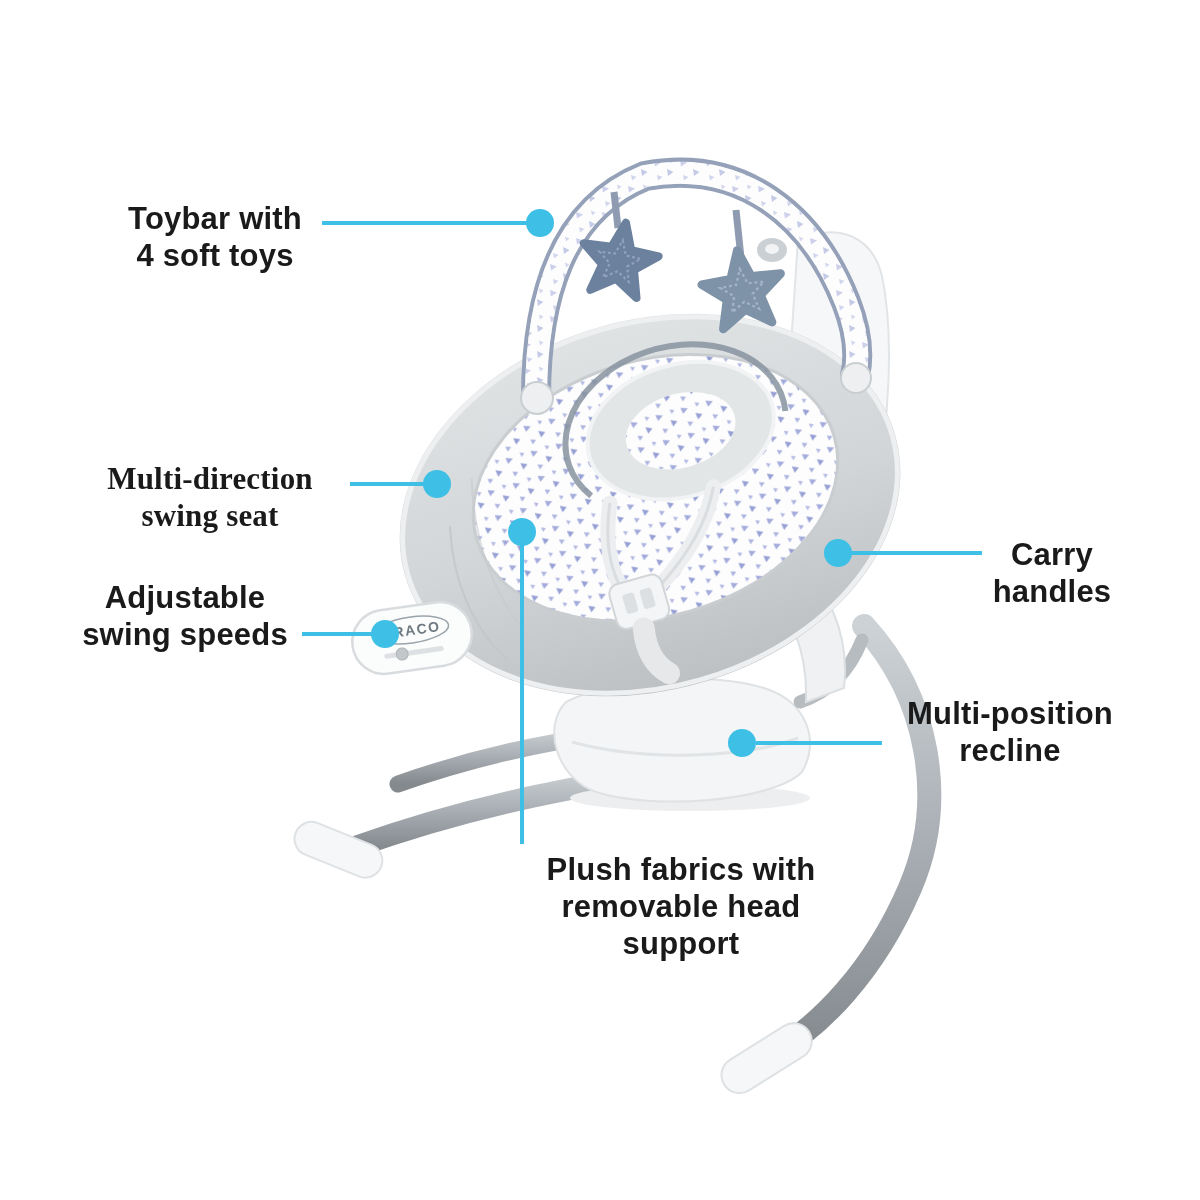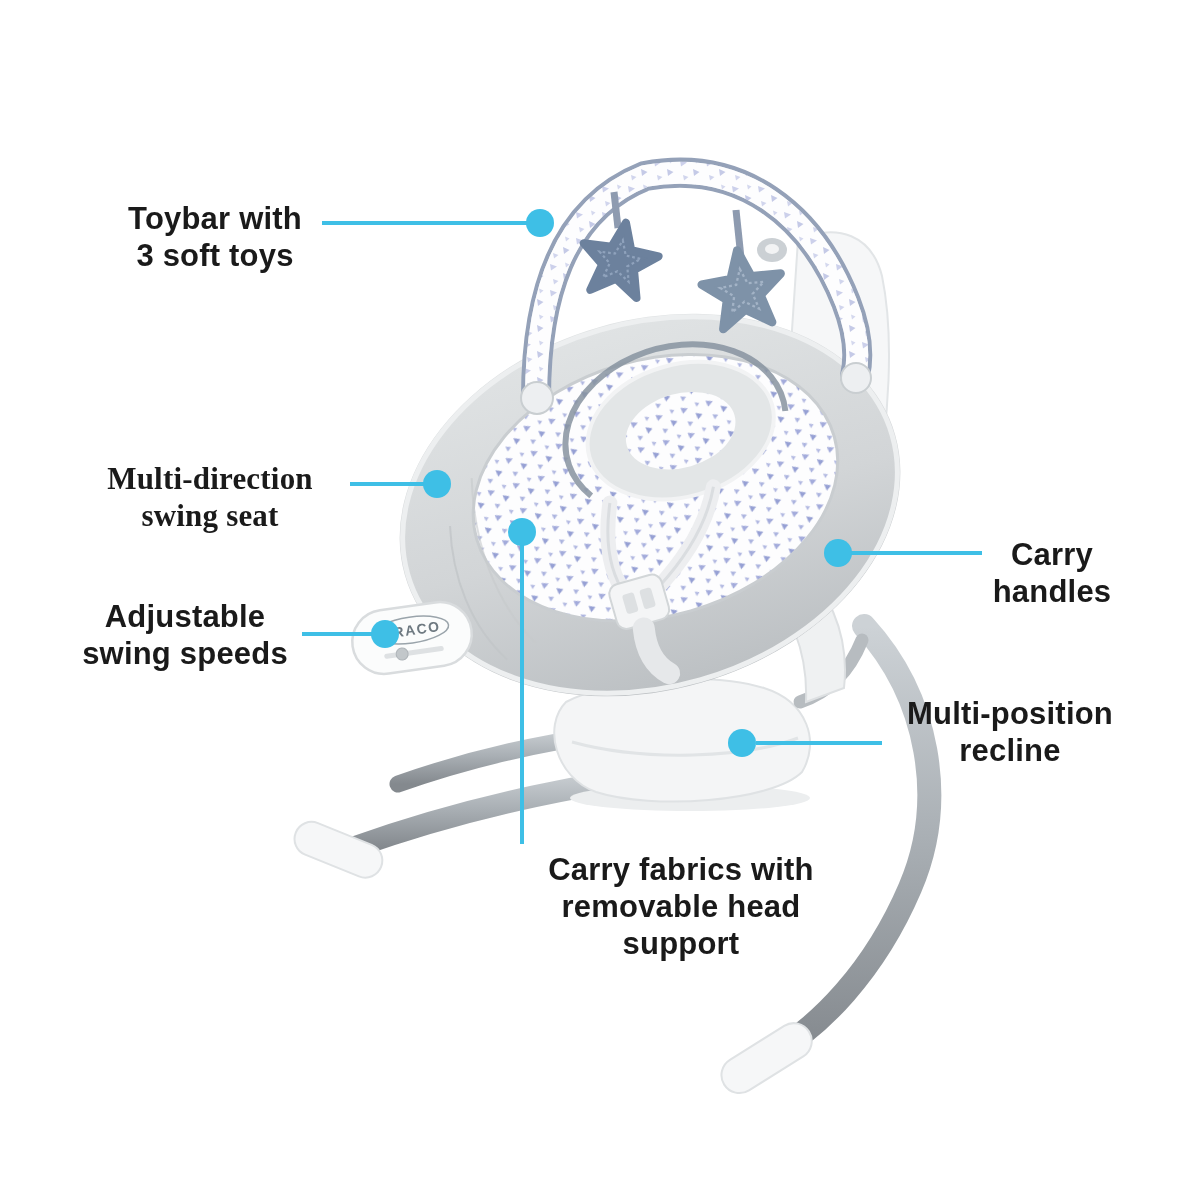--- a/index.html
+++ b/index.html
@@ -15,21 +15,21 @@
   }
   .callout-line{position:absolute;height:4px;background:#3ebfe6;}
   .callout-line.vert{width:4px;height:304px;}
   .callout-dot{
     position:absolute;width:28px;height:28px;border-radius:50%;
     background:#3ebfe6;
   }
   
   .lbl-toybar{left:65px;top:200px;}
   .lbl-multidir{left:60px;top:460px;font-family:Liberation Serif, serif;}
-  .lbl-adjust{left:35px;top:598px;}
+  .lbl-adjust{left:35px;top:579px;}
   .lbl-carry{left:902px;top:536px;}
   .lbl-recline{left:860px;top:695px;}
   .lbl-plush{left:531px;top:851px;}
   
   .ln-toybar{left:322px;top:221px;width:218px;}
   .ln-multidir{left:350px;top:482px;width:90px;}
   .ln-adjust{left:302px;top:632px;width:86px;}
   .ln-carry{left:850px;top:551px;width:132px;}
   .ln-recline{left:756px;top:741px;width:126px;}
   .ln-plush{left:520px;top:540px;}
@@ -148,26 +148,26 @@
   <div class="callout-line vert ln-plush"></div>
 
   <div class="callout-dot dt-toybar"></div>
   <div class="callout-dot dt-multidir"></div>
   <div class="callout-dot dt-adjust"></div>
   <div class="callout-dot dt-carry"></div>
   <div class="callout-dot dt-recline"></div>
   <div class="callout-dot dt-plush"></div>
 
   <div class="callout-label lbl-toybar">Toybar with
-3 soft toys</div>
+4 soft toys</div>
   <div class="callout-label lbl-multidir">Multi-direction
 swing seat</div>
   <div class="callout-label lbl-adjust">Adjustable
 swing speeds</div>
   <div class="callout-label lbl-carry">Carry
 handles</div>
   <div class="callout-label lbl-recline">Multi-position
 recline</div>
-  <div class="callout-label lbl-plush">Carry fabrics with
+  <div class="callout-label lbl-plush">Plush fabrics with
 removable head
 support</div>
 
 </div>
 
 </body></html>

